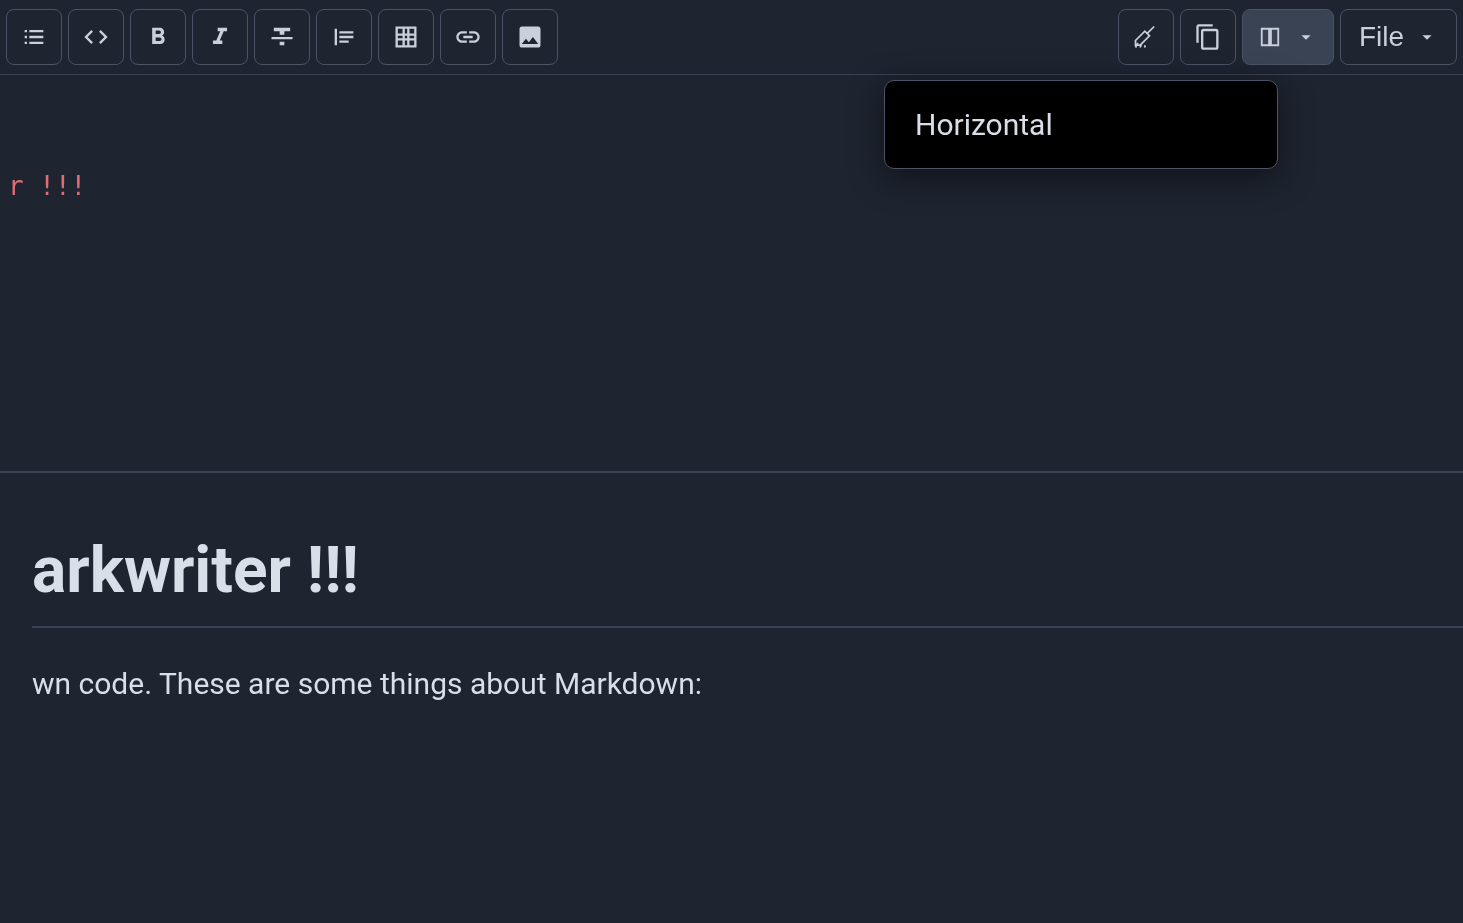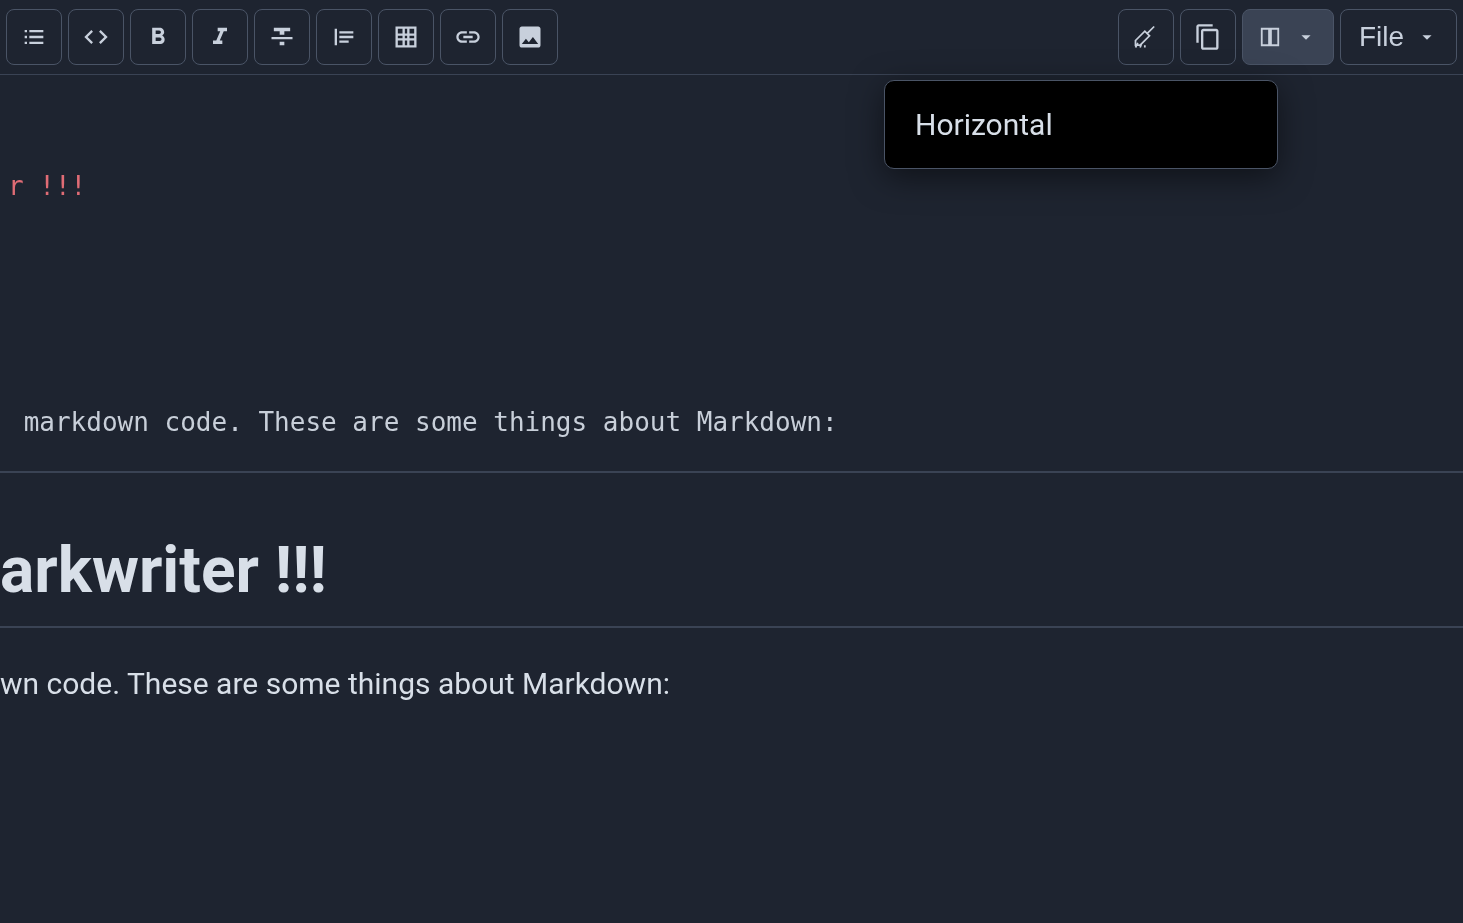--- a/index.html
+++ b/index.html
@@ -97,20 +97,21 @@
 }
 .editor-line {
   padding: 0 8px;
   min-height: 40px;
 }
 .hl-red { color: #e06c75; }
 .hl-white { color: #c8cfd9; }
 .preview-pane {
   padding: 60px 0 0 0;
   overflow: hidden;
+  margin-left: 32px;
 }
 .preview-title {
   font-size: 64px;
   font-weight: 700;
   color: #d8dfe8;
   padding-bottom: 18px;
   border-bottom: 2px solid #3a4354;
   margin-left: -200px;
   padding-left: 200px;
 }
@@ -203,21 +204,20 @@
   </div>
 </div>
 
 <div class="dropdown">
   <div class="dropdown-item">Horizontal</div>
 </div>
 
 <div class="editor-pane">
   <div class="editor-line"><span class="hl-red">r !!!</span></div>
   <div class="editor-line"></div>
-  <div class="editor-line"><span class="hl-white"> markdown code. These are some things about Markdown:</span></div>
   
   
   
   
   
   
   
 </div>
 
 <div class="preview-pane">

